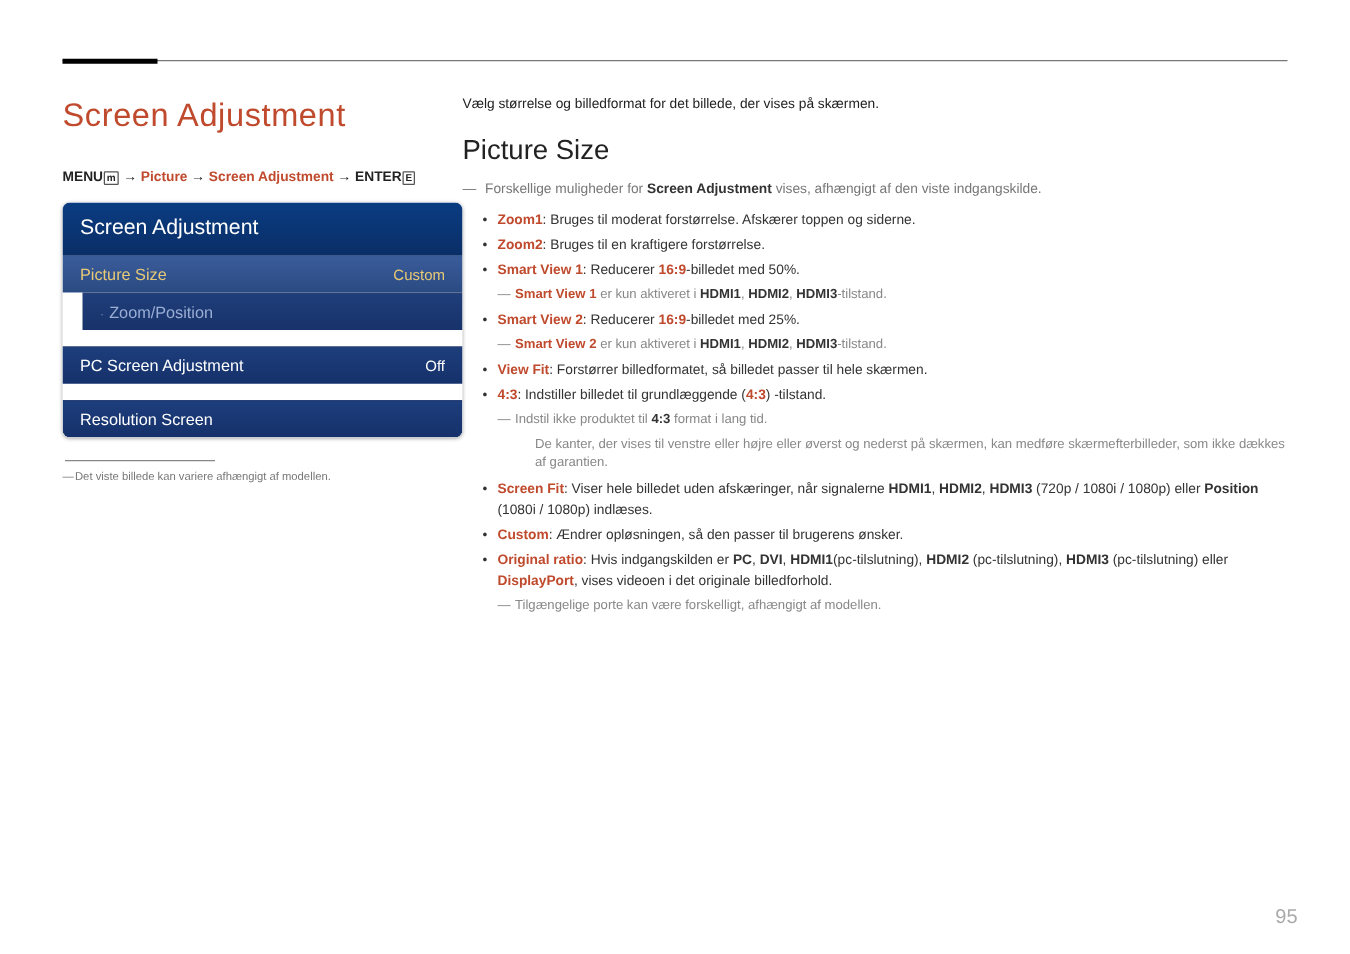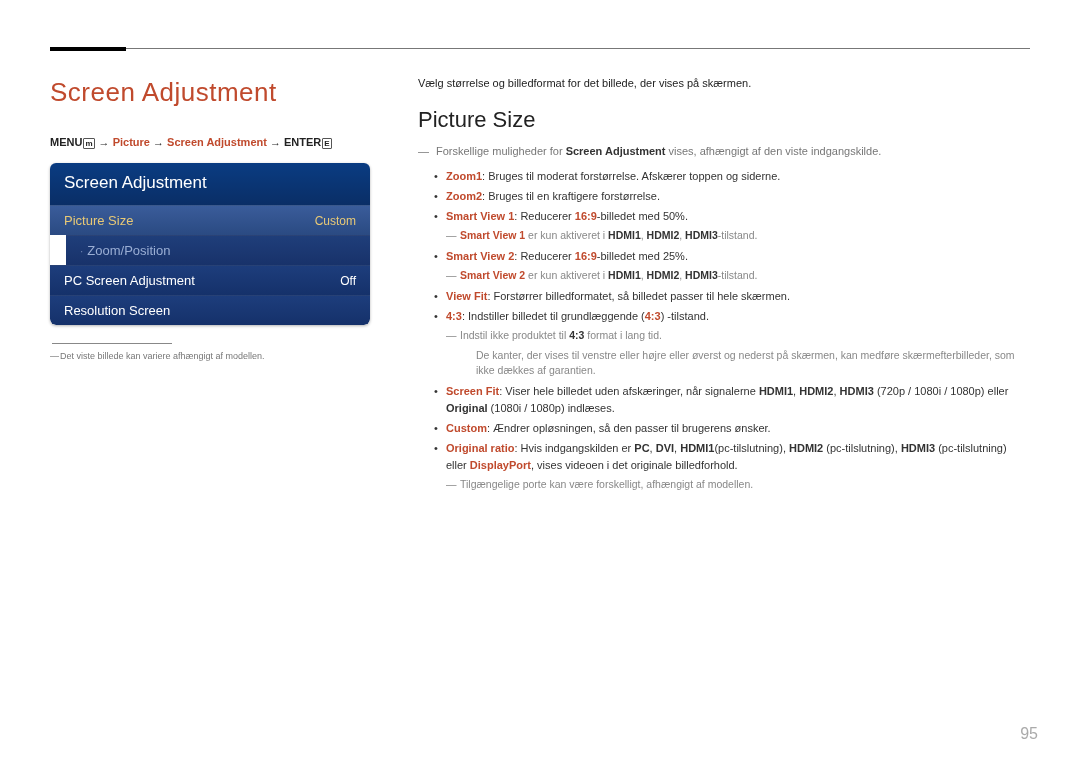--- a/index.html
+++ b/index.html
@@ -1,32 +1,32 @@
 <!DOCTYPE html>
 <html><head>
 <meta charset="utf-8">
 <style>
   * { margin:0; padding:0; box-sizing:border-box; }
   body { font-family: Arial, Helvetica, sans-serif; color:#222; width:1080px; height:763px; position:relative; background:#fff; }
   .page { padding: 48px 50px 0 50px; }
   .top-rule { border-top:1px solid #777; position:relative; margin-bottom:28px; }
   .top-rule::before { content:""; position:absolute; left:0; top:-2px; width:76px; height:4px; background:#000; }
-  .columns { display:flex; gap:48px; }
+  .columns { display:flex; }
   .left { width:320px; flex-shrink:0; }
   .right { flex:1; }
   .h1 { color:#c04a2d; font-size:26px; font-weight:400; margin-bottom:28px; letter-spacing:.5px; }
   .breadcrumb { font-size:11px; font-weight:bold; margin-bottom:14px; }
   .breadcrumb .orange { color:#c04a2d; }
   .breadcrumb .icon { border:1px solid #555; padding:0 1px; font-size:8px; margin:0 1px; border-radius:1px; display:inline-block; line-height:9px; }
   .panel { border-radius:6px; overflow:hidden; box-shadow:0 1px 3px rgba(0,0,0,.3); font-size:13px; color:#fff; }
   .panel-title { background:linear-gradient(#0a3c82,#0a2e66); padding:10px 14px 12px; font-size:17px; }
   .panel-row { display:flex; justify-content:space-between; align-items:center; padding:7px 14px; border-top:1px solid rgba(255,255,255,0.08); }
   .row-sel { background:linear-gradient(#3a5c9a,#2a4a82); color:#e8c976; }
   .row-dim { background:linear-gradient(#1f3e7a,#18326a); color:#9aaed4;margin-left:16px; }
-  .row-norm { background:linear-gradient(#1d3d7c,#15316a); }
+  .row-norm { background:linear-gradient(#1d3d7c,#15316a);margin-top:13px; }
   .panel-last { border-radius:0 0 6px 6px; }
   .dot { font-size:10px; opacity:.7; margin-right:4px; }
   .panel-value { font-size:12px; }
   .footnote-divider { border-top:1px solid #888; width:120px; margin:18px 0 6px 2px; }
   .footnote { font-size:9px; color:#777; line-height:1.4; }
   .footnote-dash { display:inline-block; width:10px; }
   .intro { font-size:11px; margin-bottom:18px; }
   .h2 { font-size:22px; font-weight:400; margin-bottom:10px; }
   .line { font-size:11px; color:#777; line-height:1.55; margin-bottom:8px; position:relative; padding-left:18px; }
   .line .dash { position:absolute; left:0; top:0; color:#777; }
@@ -84,20 +84,20 @@
       <div class="bullet"><span class="k">Zoom1</span><span>: Bruges til moderat forstørrelse. Afskærer toppen og siderne.</span></div>
       <div class="bullet"><span class="k">Zoom2</span><span>: Bruges til en kraftigere forstørrelse.</span></div>
       <div class="bullet"><span class="k">Smart View 1</span><span>: Reducerer </span><span class="k">16:9</span><span>-billedet med 50%.</span></div>
       <div class="sub"><span class="dash">―</span><span class="k">Smart View 1</span><span> er kun aktiveret i </span><span class="kb">HDMI1</span>, <span class="kb">HDMI2</span>, <span class="kb">HDMI3</span><span>-tilstand.</span></div>
       <div class="bullet"><span class="k">Smart View 2</span><span>: Reducerer </span><span class="k">16:9</span><span>-billedet med 25%.</span></div>
       <div class="sub"><span class="dash">―</span><span class="k">Smart View 2</span><span> er kun aktiveret i </span><span class="kb">HDMI1</span>, <span class="kb">HDMI2</span>, <span class="kb">HDMI3</span><span>-tilstand.</span></div>
       <div class="bullet"><span class="k">View Fit</span><span>: Forstørrer billedformatet, så billedet passer til hele skærmen.</span></div>
       <div class="bullet"><span class="k">4:3</span><span>: Indstiller billedet til grundlæggende (</span><span class="k">4:3</span><span>) -tilstand.</span></div>
       <div class="sub"><span class="dash">―</span><span>Indstil ikke produktet til </span><span class="kb">4:3</span><span> format i lang tid.</span></div>
       <div class="sub" style="margin-left:58px;"><span>De kanter, der vises til venstre eller højre eller øverst og nederst på skærmen, kan medføre skærmefterbilleder, som ikke dækkes af garantien.</span></div>
-      <div class="bullet"><span class="k">Screen Fit</span><span>: Viser hele billedet uden afskæringer, når signalerne </span><span class="kb">HDMI1</span>, <span class="kb">HDMI2</span>, <span class="kb">HDMI3</span><span> (720p / 1080i / 1080p) eller </span><span class="kb">Original</span><span> (1080i / 1080p) indlæses.</span></div>
+      <div class="bullet"><span class="k">Screen Fit</span><span>: Viser hele billedet uden afskæringer, når signalerne </span><span class="kb">HDMI1</span>, <span class="kb">HDMI2</span>, <span class="kb">HDMI3</span><span> (720p / 1080i / 1080p) eller </span><span class="kb">Position</span><span> (1080i / 1080p) indlæses.</span></div>
       <div class="bullet"><span class="k">Custom</span><span>: Ændrer opløsningen, så den passer til brugerens ønsker.</span></div>
       <div class="bullet"><span class="k">Original ratio</span><span>: Hvis indgangskilden er </span><span class="kb">PC</span>, <span class="kb">DVI</span>, <span class="kb">HDMI1</span><span>(pc-tilslutning), </span><span class="kb">HDMI2</span><span> (pc-tilslutning), </span><span class="kb">HDMI3</span><span> (pc-tilslutning) eller </span><span class="k">DisplayPort</span><span>, vises videoen i det originale billedforhold.</span></div>
       <div class="sub"><span class="dash">―</span><span>Tilgængelige porte kan være forskelligt, afhængigt af modellen.</span></div>
     </div>
   </div>
 </div>
 <div class="pagenum">95</div>
 
 </body></html>

